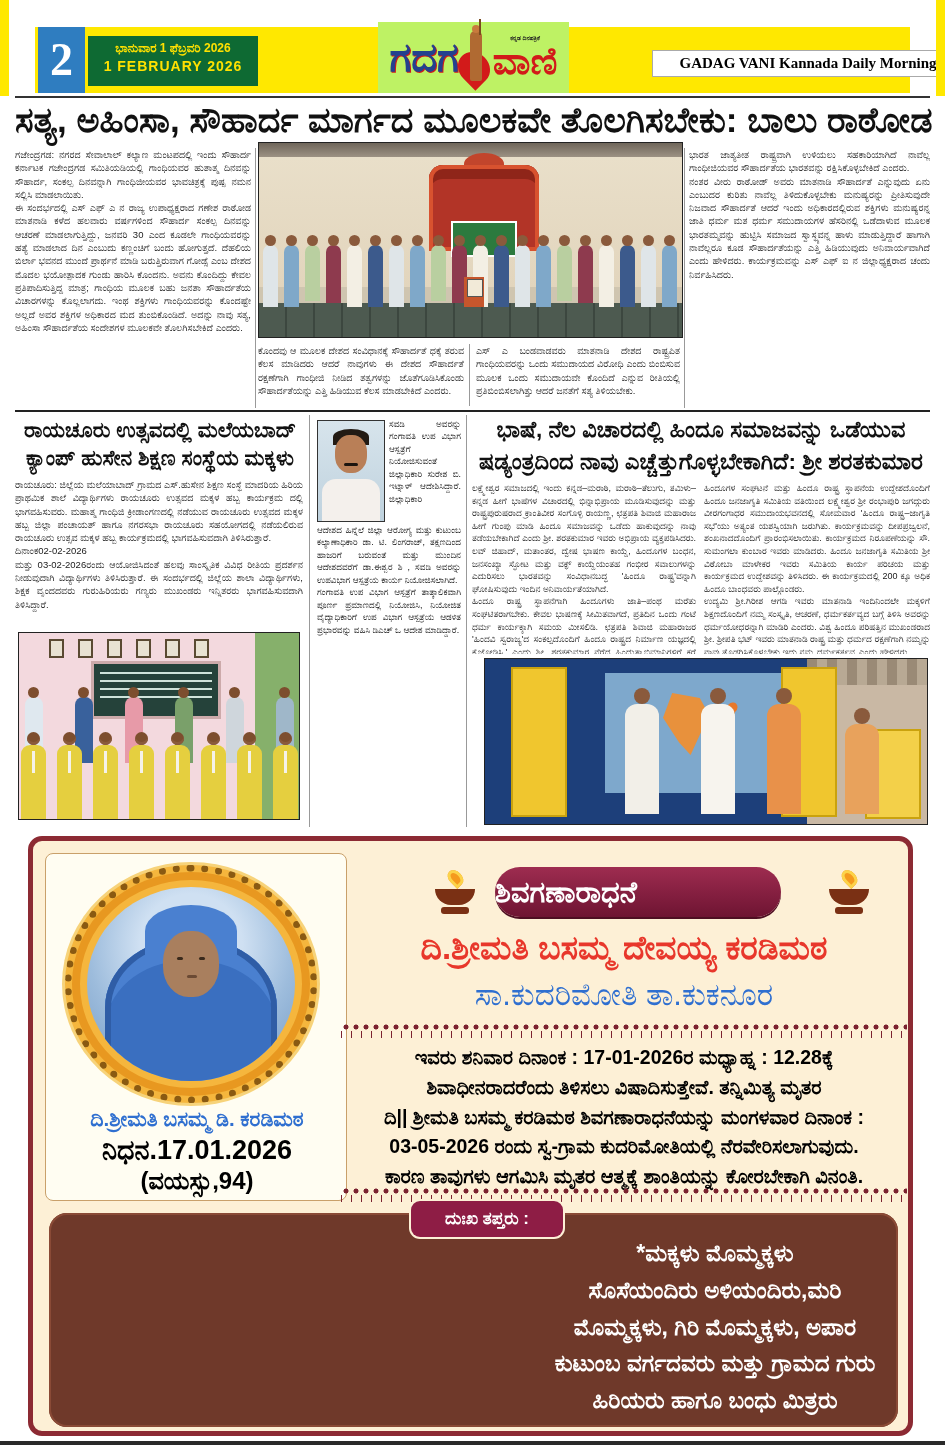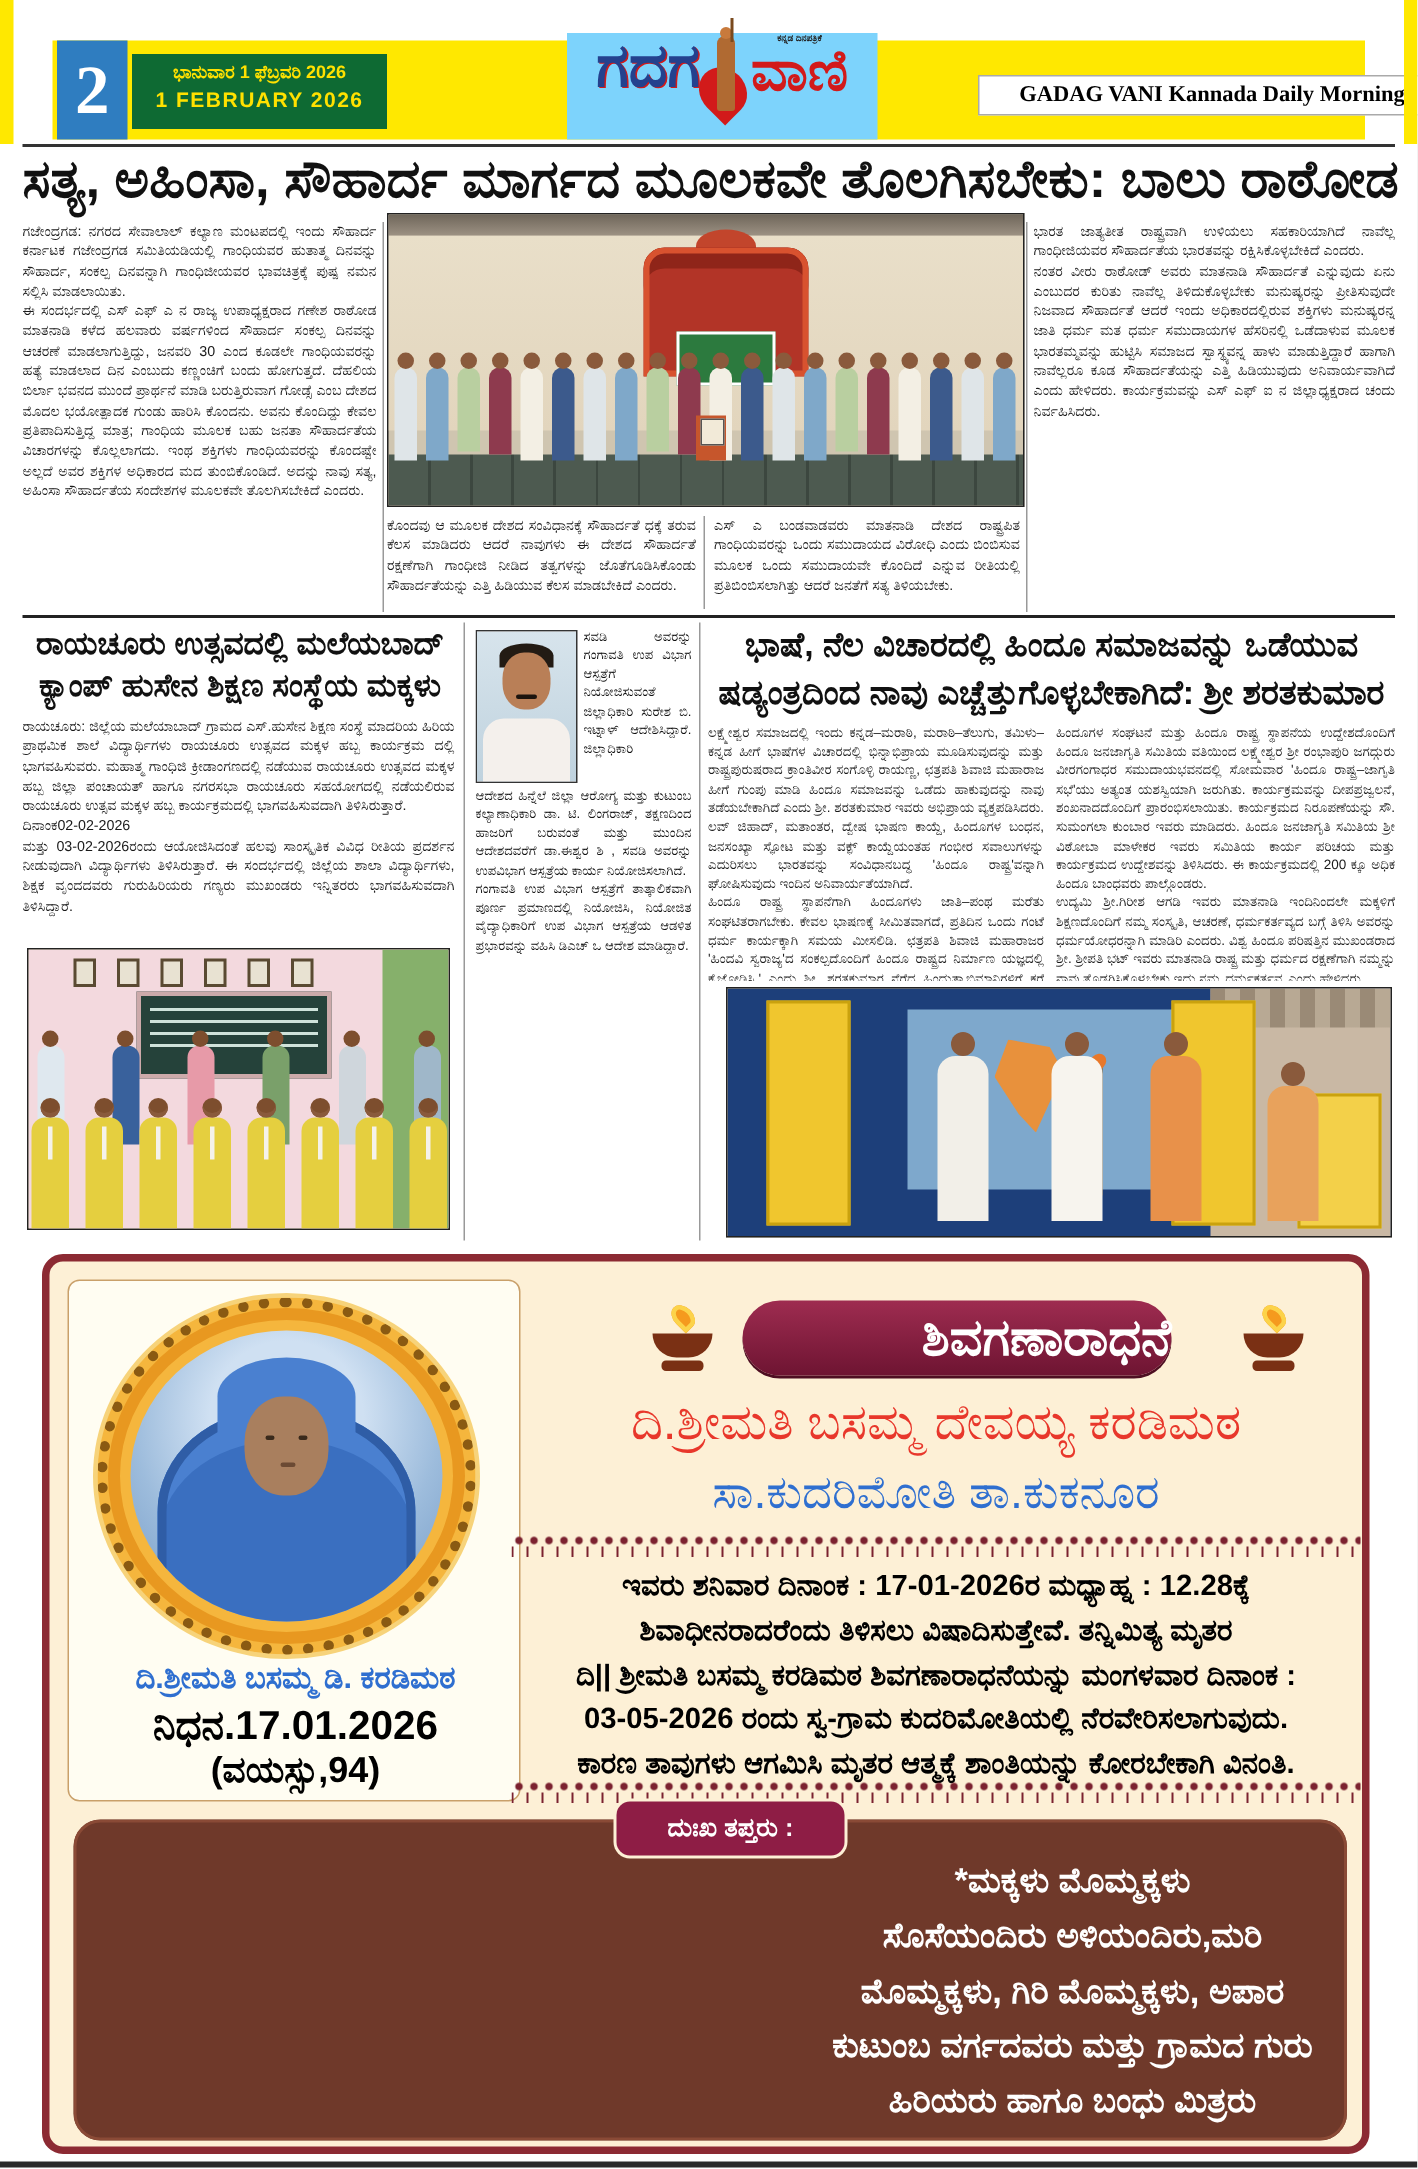--- a/index.html
+++ b/index.html
@@ -9,22 +9,22 @@
   .abs{position:absolute}
 
   
   .band{left:35px;top:27px;width:875px;height:66px;background:#ffe800}
   .pagenum{left:38px;top:27px;width:47px;height:66px;background:#2f7dc0;color:#fff;
            font:bold 46px "Liberation Serif",serif;text-align:center;line-height:66px}
   .datebox{left:88px;top:36px;width:170px;height:50px;background:#0e6a33;color:#ffe100;
            text-align:center;padding-top:5px}
   .datebox .kn{font-size:12px;font-weight:bold}
   .datebox .en{font-size:14px;font-weight:bold;letter-spacing:1px;margin-top:3px}
-  .logobox{left:378px;top:22px;width:207px;height:71px;background:#7dd3fc;display:flex;
-           justify-content:center;gap:4px}
+  .logobox{left:378px;top:22px;width:191px;height:71px;background:#bef264;display:flex;
+           align-items:center;justify-content:center;gap:4px}
   .logo-gadag{font-size:40px;font-weight:bold;color:#24418e;text-shadow:1px 1px 0 #d21a1a}
   .logo-statue{position:relative;width:26px;height:58px}
   .logo-statue .drop{position:absolute;left:-4px;top:22px;width:30px;height:34px;background:#d21a1a;
                      border-radius:50% 50% 50% 0;transform:rotate(-45deg)}
   .logo-statue .fig{position:absolute;left:7px;top:2px;width:12px;height:50px;background:#b06a32;border-radius:5px 5px 2px 2px}
   .logo-statue .fig::before{content:"";position:absolute;top:-6px;left:2px;width:8px;height:8px;border-radius:50%;background:#c87a3c}
   .logo-statue .fig::after{content:"";position:absolute;top:-12px;left:9px;width:2px;height:16px;background:#7a4a1e}
   .logo-vaniwrap{display:flex;flex-direction:column;align-items:center}
   .logo-tagline{font-size:6px;color:#222;font-weight:bold;white-space:nowrap}
   .logo-vani{font-size:38px;font-weight:bold;color:#d21a1a;line-height:1}
@@ -137,23 +137,23 @@
   .oval .face::before{content:"";position:absolute;left:14px;top:26px;width:6px;height:3px;background:#3a2a1c;box-shadow:22px 0 0 #3a2a1c;border-radius:2px}
   .oval .face::after{content:"";position:absolute;left:24px;top:44px;width:10px;height:3px;border-radius:2px;background:#6b4a34}
   .oval .veil{position:absolute;left:58px;top:18px;width:92px;height:52px;border-radius:50% 50% 0 0;background:#4a80d0}
 
   .diya{position:absolute;width:48px;height:46px}
   .diya .flame{position:absolute;left:18px;top:0;width:13px;height:18px;background:#f59a1e;border-radius:50% 50% 50% 0;transform:rotate(-45deg);box-shadow:inset 0 0 0 3px #fcd34a}
   .diya .bowl{position:absolute;left:4px;top:20px;width:40px;height:16px;background:#7a3014;border-radius:0 0 22px 22px}
   .diya .base{position:absolute;left:10px;top:38px;width:28px;height:7px;background:#7a3014;border-radius:3px}
   .diya-l{left:398px;top:28px}.diya-r{left:792px;top:28px}
   .ad-titlebox{position:absolute;left:462px;top:26px;width:286px;height:50px;border-radius:26px;
-        background:linear-gradient(#9e2c50,#6e1432);color:#fff;font-size:34px;font-weight:bold;
-        text-align:right;line-height:50px;box-shadow:0 2px 0 #4e0e22}
-  .ad-name{position:absolute;left:308px;top:88px;width:566px;font-size:33px;font-weight:normal;color:#e8372b;text-align:center;white-space:nowrap}
+        background:linear-gradient(#9e2c50,#6e1432);color:#fff;font-size:29px;font-weight:bold;
+        text-align:left;line-height:50px;box-shadow:0 2px 0 #4e0e22}
+  .ad-name{position:absolute;left:308px;top:88px;width:566px;font-size:33px;font-weight:bold;color:#e8372b;text-align:center;white-space:nowrap}
   .ad-place{position:absolute;left:308px;top:136px;width:566px;font-size:31px;font-weight:normal;color:#2f6fd0;text-align:center}
   .lace{position:absolute;height:15px;
         background:
           radial-gradient(circle at 5px 4px,#7b2230 2.2px,transparent 2.8px) 0 0/10px 8px repeat-x,
           repeating-linear-gradient(90deg,#7b2230 0 1.5px,transparent 1.5px 10px) 0 8px/10px 7px repeat-x}
   .lace1{left:308px;top:182px;width:566px}
   .lace2{left:308px;top:346px;width:566px}
   .ad-body{position:absolute;left:300px;top:202px;width:582px;height:142px;font-size:19.5px;font-weight:bold;
         color:#000;line-height:1.53;text-align:center;white-space:pre-line}
   .ad-photoname{position:absolute;left:22px;top:266px;width:284px;font-size:20.5px;font-weight:bold;color:#2f6fd0;text-align:center}

